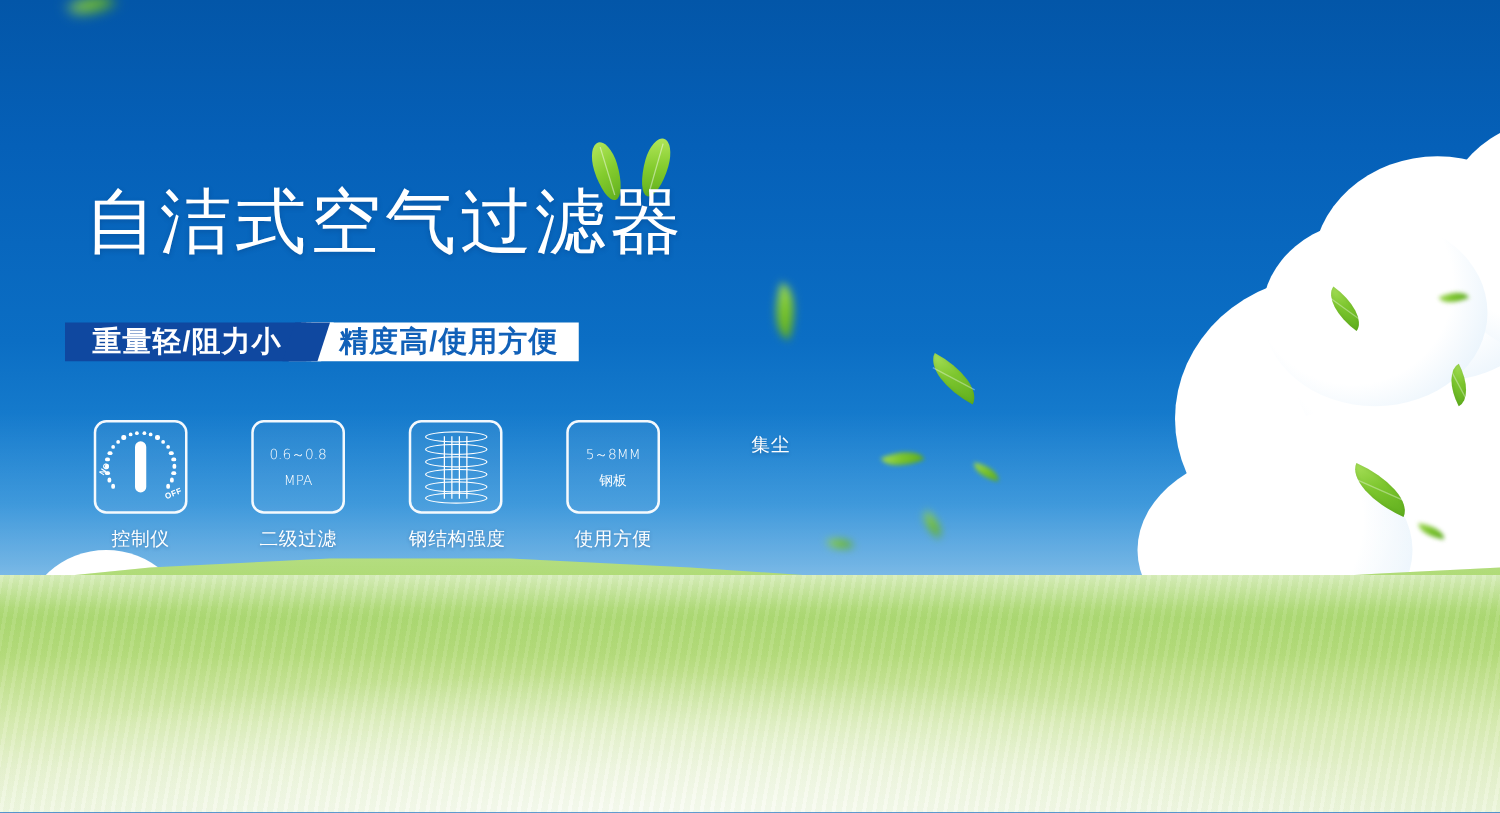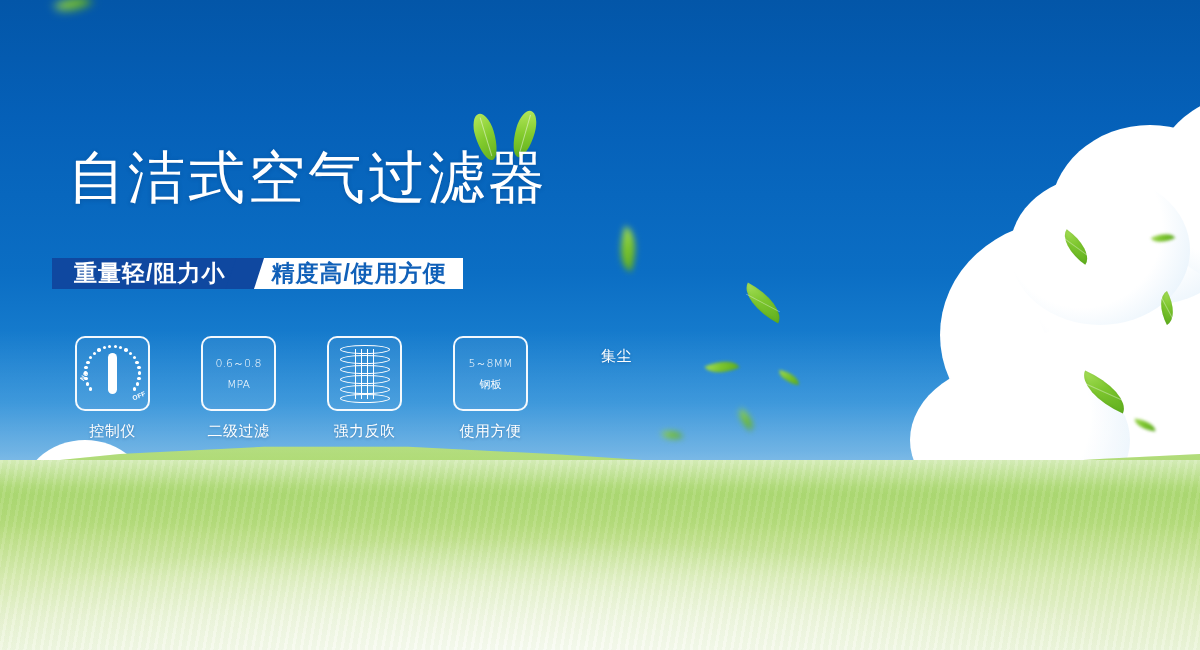--- a/index.html
+++ b/index.html
@@ -416,21 +416,21 @@
           <div class="cart-disc" style="top:20px;"></div>
           <div class="cart-disc" style="top:30px;"></div>
           <div class="cart-disc" style="top:40px;"></div>
           <div class="cart-disc" style="top:49px;"></div>
           <div class="cart-bar" style="left:15px;"></div>
           <div class="cart-bar" style="left:21px;"></div>
           <div class="cart-bar" style="left:27px;"></div>
           <div class="cart-bar" style="left:33px;"></div>
         </div>
       </div>
-      <div class="feature-label">强力反吹</div>
+      <div class="feature-label">钢结构强度</div>
     </div>
 
     <div class="feature">
       <div class="feature-box">
         <div class="feature-text">
           <span>5～8MM</span>
           <span class="line2">钢板</span>
         </div>
       </div>
       <div class="feature-label">使用方便</div>

